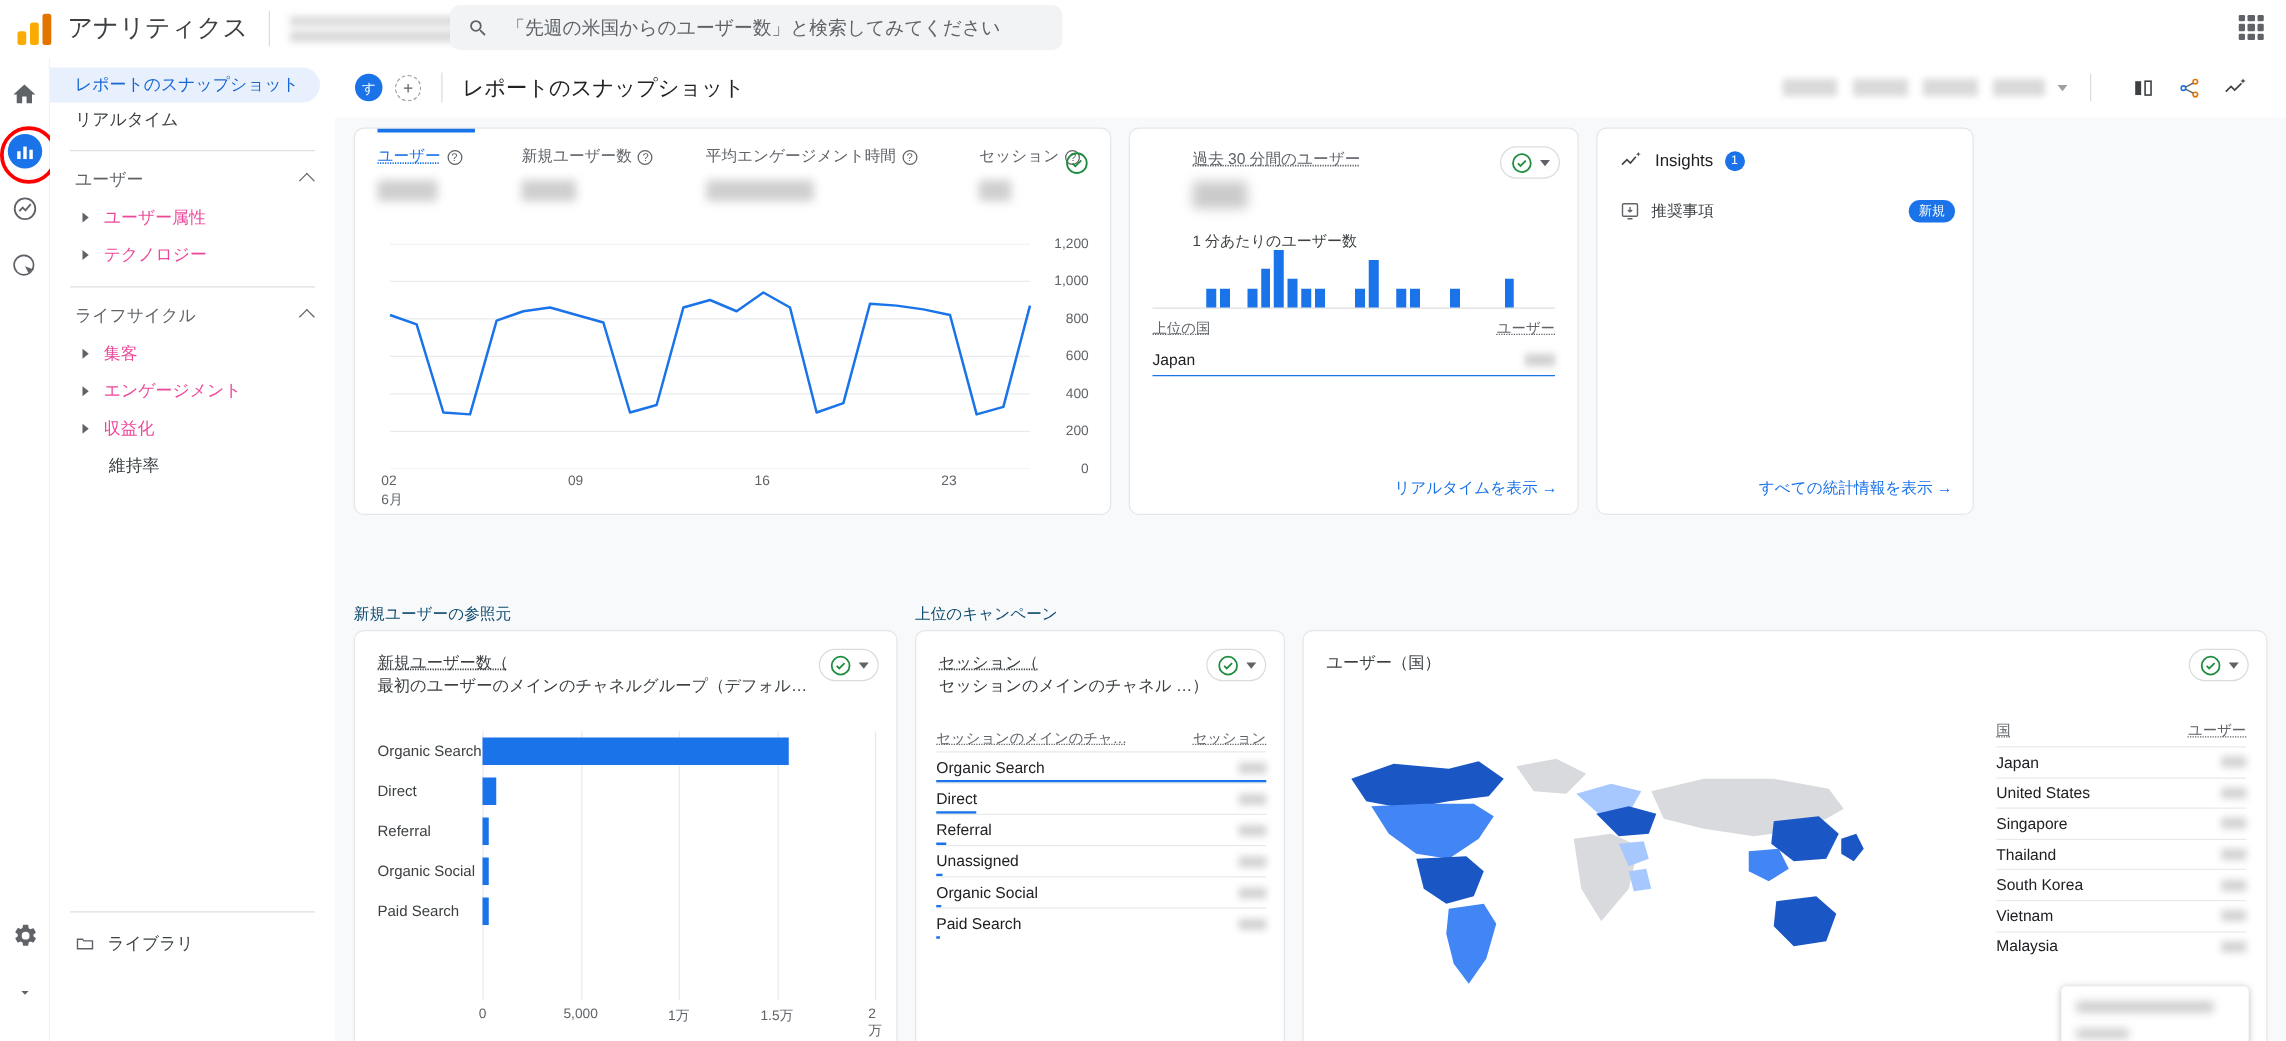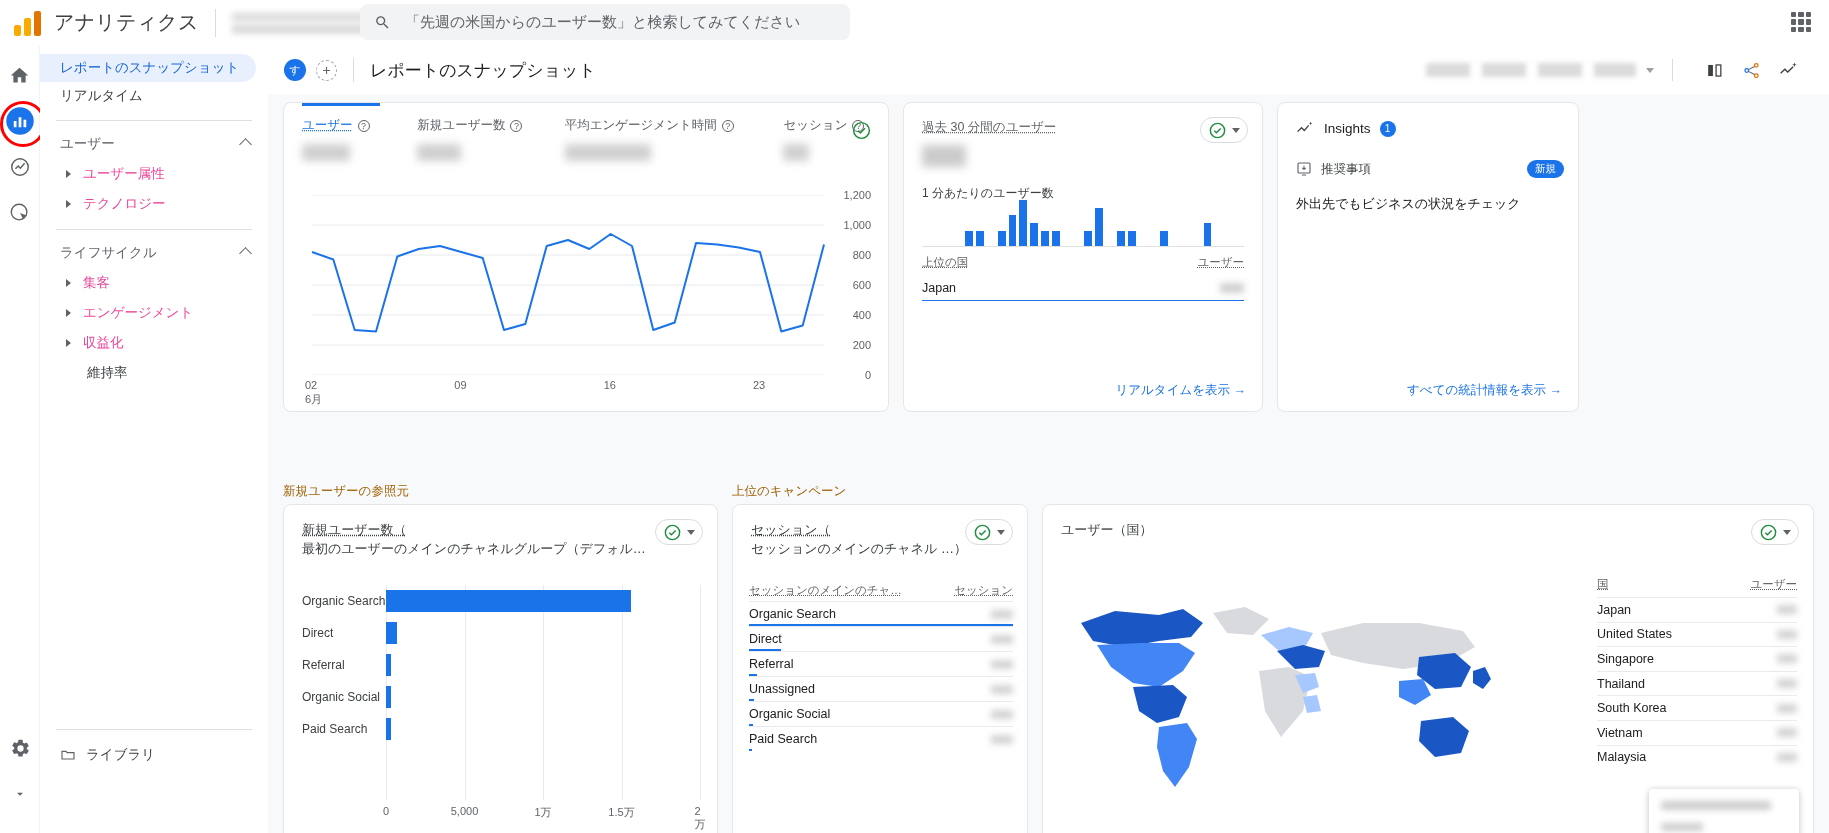--- a/index.html
+++ b/index.html
@@ -120,21 +120,21 @@
   .metric-value-blur { height: 17px; margin-top: 10px; border-radius:2px;
     background: rgba(140,140,140,.42); filter: blur(4px); }
   .check-pill { position:absolute; right:14px; top:14px; width:26px; height:26px; border-radius:50%;
                 display:flex;align-items:center;justify-content:center; cursor:pointer; }
   .chart-area { position:absolute; left:18px; top:92px; width:568px; height:180px; }
   .ylabels { position:absolute; right:-1px; top:0; width:46px; height:180px; font-size:11px; color:#5f6368; }
   .ylabels div { position:absolute; right:0; transform: translateY(-50%); }
   .xlabels { position:absolute; left:0; top:184px; width:568px; font-size:11px; color:#5f6368; }
   .xlabels span { position:absolute; }
 
-  .card-rt { width: 360px; height: 310px; margin-left: 14px; }
+  .card-rt { width: 360px; height: 310px; margin-left: 14px; padding-left: 32px; }
   .rt-title { font-size:12.5px; color:#5f6368; padding:16px 0 0 18px;
               text-decoration: underline; text-decoration-style: dotted; display:inline-block; }
   .rt-value-blur { width:44px; height:22px; margin:9px 0 0 18px; border-radius:2px;
                    background: rgba(140,140,140,.45); filter: blur(4.5px); }
   .rt-sub { font-size:12px; color:#3c4043; padding: 18px 0 0 18px; }
   .rt-bars { position:absolute; left:18px; top:96px; width:322px; height:48px;
              display:flex; align-items:flex-end; gap:3px; border-bottom:1px solid #e0e0e0; }
   .rt-bars i { flex:1; background:#1a73e8; display:block; }
   .rt-cols { position:absolute; left:18px; top:152px; width:322px; display:flex; justify-content:space-between;
              font-size:11.5px; color:#5f6368; }
@@ -150,21 +150,21 @@
   .ins-title { font-size:13.5px; color:#202124; margin-left:9px; }
   .ins-count { width:16px;height:16px;border-radius:50%;background:#1a73e8;color:#fff;font-size:10px;
                display:flex;align-items:center;justify-content:center; margin-left:9px; }
   .ins-rec { display:flex; align-items:center; padding: 22px 14px 0 18px; }
   .ins-rec-label { font-size:12.5px; color:#3c4043; margin-left:9px; }
   .badge-new { margin-left:auto; background:#1a73e8; color:#fff; font-size:10.5px;
                border-radius:9px; padding:2px 8px; }
   .ins-body { font-size:13px; color:#202124; padding: 16px 18px 0 18px; line-height:1.5; }
 
   
-  .sect-label { position:absolute; font-size:12.5px; color:#a16207; }
+  .sect-label { position:absolute; font-size:12.5px; color:#0c4a6e; }
   .card-bars { position:absolute; left:15px; top:458px; width:435px; height:375px; }
   .card-sess { position:absolute; left:464px; top:458px; width:296px; height:375px; }
   .card-map  { position:absolute; left:774px; top:458px; width:772px; height:375px; }
 
   .c2-title { font-size:13px; color:#3c4043; padding:16px 50px 0 18px; line-height:1.45; }
   .c2-title .dotted { text-decoration: underline; text-decoration-style: dotted; }
   .pill-ctrl { position:absolute; right:14px; top:14px; height:26px; border:1px solid #dadce0;
                border-radius:13px; display:flex; align-items:center; padding:0 7px; gap:5px; cursor:pointer; }
   .caret-dk { width:0;height:0;border-left:4px solid transparent;border-right:4px solid transparent;
               border-top:5px solid #5f6368; }
@@ -512,21 +512,20 @@
         <div class="ins-rec">
           <svg width="16" height="16" viewBox="0 0 24 24">
             <rect x="3" y="3" width="18" height="15" rx="1.5" fill="none" stroke="#5f6368" stroke-width="1.7"></rect>
             <path d="M12 7v6m0 0l-2.6-2.6M12 13l2.6-2.6" stroke="#5f6368" stroke-width="1.6" fill="none"></path>
             <path d="M9 21h6" stroke="#5f6368" stroke-width="1.6"></path>
           </svg>
           <div class="ins-rec-label">推奨事項</div>
           <div class="badge-new">新規</div>
         </div>
 
-        <div class="ins-body">外出先でもビジネスの状況をチェック</div>
 
         <div class="card-link">
           <span>すべての統計情報を表示</span> →
         </div>
       </div>
     </div>
 
     <div class="sect-label" style="left:15px; top:437px;">新規ユーザーの参照元</div>
     <div class="sect-label" style="left:464px; top:437px;">上位のキャンペーン</div>
 

